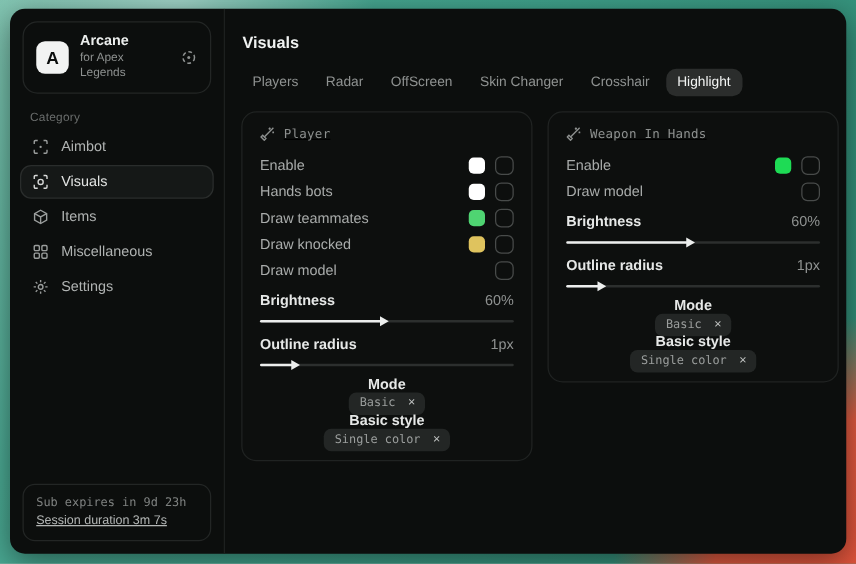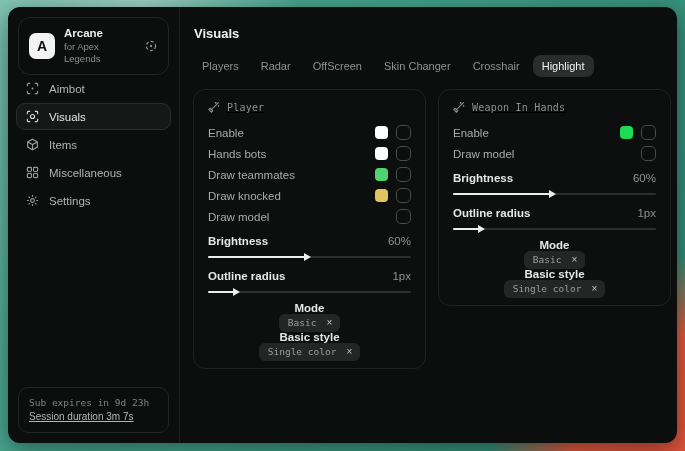--- a/index.html
+++ b/index.html
@@ -94,20 +94,21 @@
         <div class="app-sub">for Apex Legends</div>
       </div>
       <span class="hdr-icon">
         <svg width="14" height="14" viewBox="0 0 14 14" fill="none" stroke="currentColor" stroke-width="1.2">
           <circle cx="7" cy="7" r="4.6" stroke-dasharray="3 2.2"></circle>
           <circle cx="7" cy="7" r="1.2" fill="currentColor" stroke="none"></circle>
         </svg>
       </span>
     </div>
 
+    <div class="cat-label">Category</div>
 
     <div class="nav">
         <div class="nav-item">
           <span class="nav-icon">
             <svg width="13" height="13" viewBox="0 0 14 14" fill="none" stroke="currentColor" stroke-width="1.2">
               <path d="M1.5 4.5v-2a1 1 0 0 1 1-1h2"></path>
               <path d="M9.5 1.5h2a1 1 0 0 1 1 1v2"></path>
               <path d="M12.5 9.5v2a1 1 0 0 1-1 1h-2"></path>
               <path d="M4.5 12.5h-2a1 1 0 0 1-1-1v-2"></path>
               <circle cx="7" cy="7" r="1" fill="currentColor" stroke="none"></circle>

